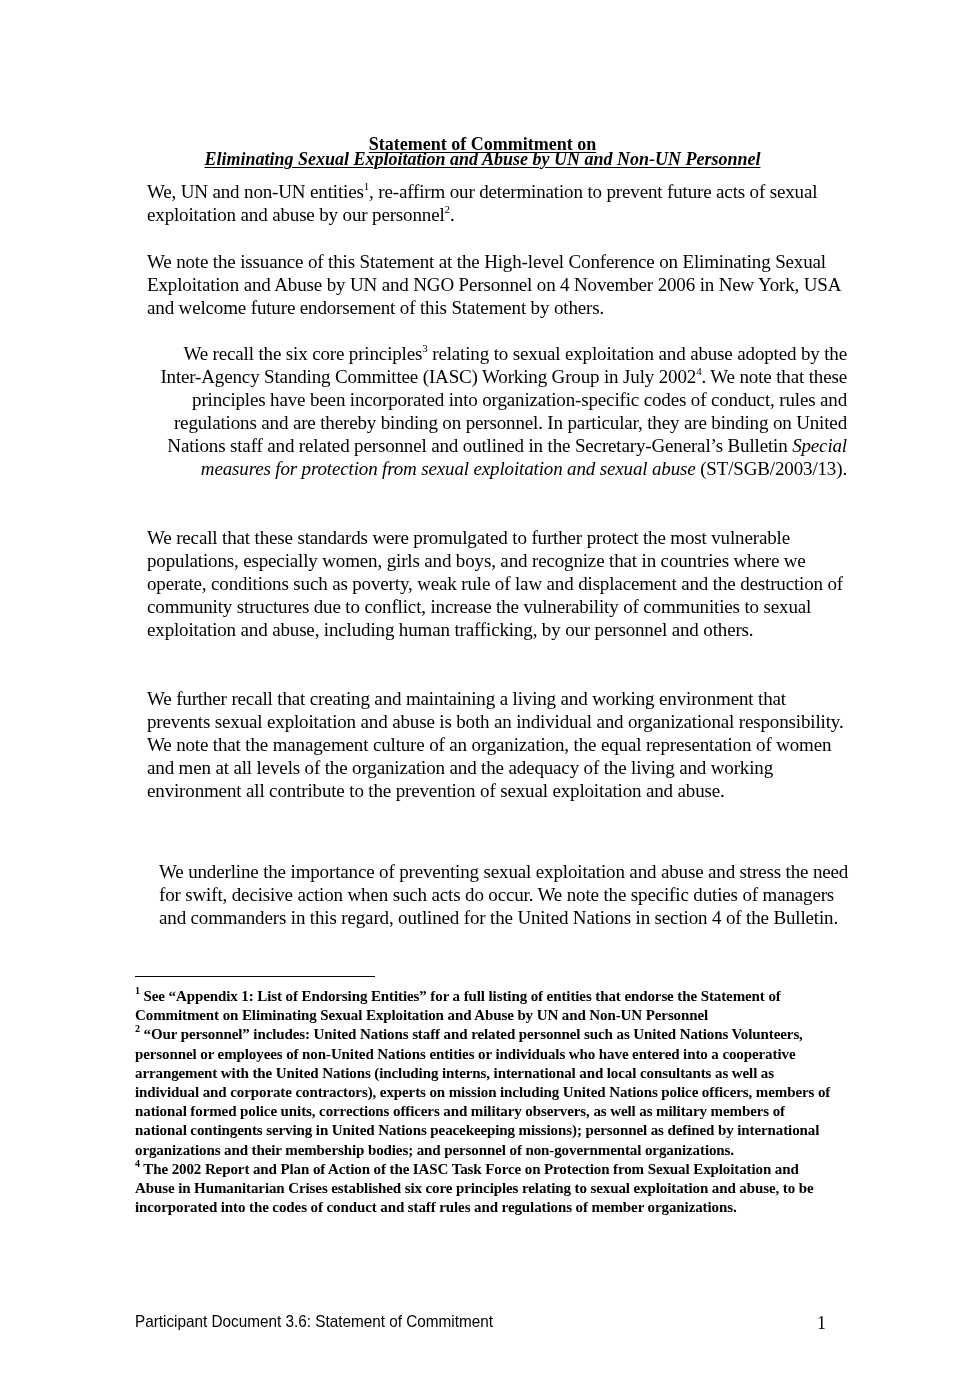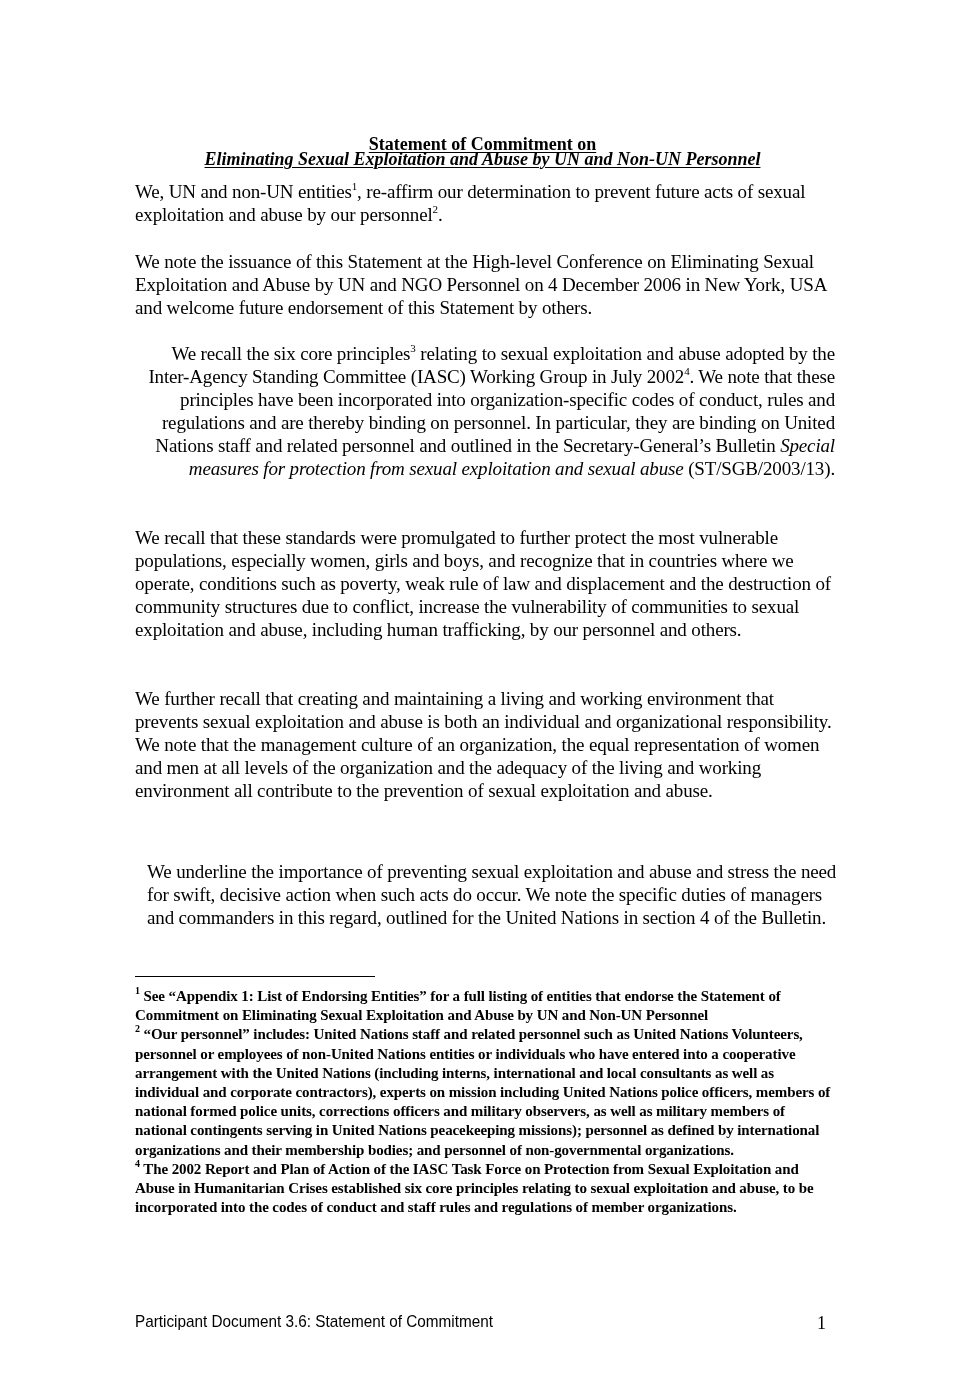--- a/index.html
+++ b/index.html
@@ -2,21 +2,21 @@
 <html><head>
   <meta charset="utf-8">
   <style>
     html, body { margin: 0; padding: 0; background: #ffffff; }
     body { width: 960px; height: 1382px; position: relative; overflow: hidden; color: #000; }
     .page { position: absolute; left: 135px; top: 0; width: 700px; font-family: "Liberation Serif", serif; }
     .title { position: absolute; left: 0; width: 695px; text-align: center; font-weight: bold; font-size: 18px; line-height: 22px; margin-top: 20px; }
     .title span { text-decoration: underline; text-underline-offset: 2px; text-decoration-thickness: 1px; }
     .t1 { top: 113px; }
     .t2 { top: 128px; font-style: italic; }
-    .para { position: absolute; left: 0; width: 700px; font-size: 19px; line-height: 23px; letter-spacing: -0.15px; }
+    .para { position: absolute; left: 12px; width: 700px; font-size: 19px; line-height: 23px; letter-spacing: -0.15px; }
     .para i { font-style: italic; }
     sup { font-size: 11px; line-height: 0; vertical-align: super; position: relative; top: -1px; }
     .p1 { top: 180px; }
     .p2 { top: 250px; }
     .p3 { top: 342px; text-align: right; }
     .p4 { top: 526px; }
     .p5 { top: 687px; }
     .p6 { top: 848px; }
     .rule { position: absolute; left: 0; top: 976px; width: 240px; height: 1px; background: #000; }
     .footnotes { position: absolute; left: 0; top: 987px; width: 700px; font-size: 15px; line-height: 19.2px; letter-spacing: -0.1px; font-weight: bold; }
@@ -26,21 +26,21 @@
   </style>
 </head>
 <body>
 
 <div class="page">
   <div class="title t1"><span>Statement of Commitment on</span></div>
   <div class="title t2"><span>Eliminating Sexual Exploitation and Abuse by UN and Non-UN Personnel</span></div>
 
   <p class="para p1" style="margin:0"><span>We, UN and non-UN entities</span><sup>1</sup><span>, re-affirm our determination to prevent future acts of sexual exploitation and abuse by our personnel</span><sup>2</sup><span>.</span></p>
 
-  <p class="para p2" style="margin:0">We note the issuance of this Statement at the High-level Conference on Eliminating Sexual Exploitation and Abuse by UN and NGO Personnel on 4 December 2006 in New York, USA and welcome future endorsement of this Statement by others.</p>
+  <p class="para p2" style="margin:0">We note the issuance of this Statement at the High-level Conference on Eliminating Sexual Exploitation and Abuse by UN and NGO Personnel on 4 November 2006 in New York, USA and welcome future endorsement of this Statement by others.</p>
 
   <p class="para p3" style="margin:0"><span>We recall the six core principles</span><sup>3</sup><span> relating to sexual exploitation and abuse adopted by the Inter-Agency Standing Committee (IASC) Working Group in July 2002</span><sup>4</sup><span>.  We note that these principles have been incorporated into organization-specific codes of conduct, rules and regulations and are thereby binding on personnel.  In particular, they are binding on United Nations staff and related personnel and outlined in the Secretary-General’s Bulletin </span><i>Special measures for protection from sexual exploitation and sexual abuse</i><span> (ST/SGB/2003/13).</span></p>
 
   <p class="para p4" style="margin:0">We recall that these standards were promulgated to further protect the most vulnerable populations, especially women, girls and boys, and recognize that in countries where we operate, conditions such as poverty, weak rule of law and displacement and the destruction of community structures due to conflict, increase the vulnerability of communities to sexual exploitation and abuse, including human trafficking, by our personnel and others.</p>
   <p class="para p5" style="margin:0">We further recall that creating and maintaining a living and working environment that prevents sexual exploitation and abuse is both an individual and organizational responsibility.  We note that the management culture of an organization, the equal representation of women and men at all levels of the organization and the adequacy of the living and working environment all contribute to the prevention of sexual exploitation and abuse.</p>
   <p class="para p6" style="margin:12px">We underline the importance of preventing sexual exploitation and abuse and stress the need for swift, decisive action when such acts do occur.  We note the specific duties of managers and commanders in this regard, outlined for the United Nations in section 4 of the Bulletin.</p>
 
   <div class="rule"></div>
 
   <div class="footnotes">

